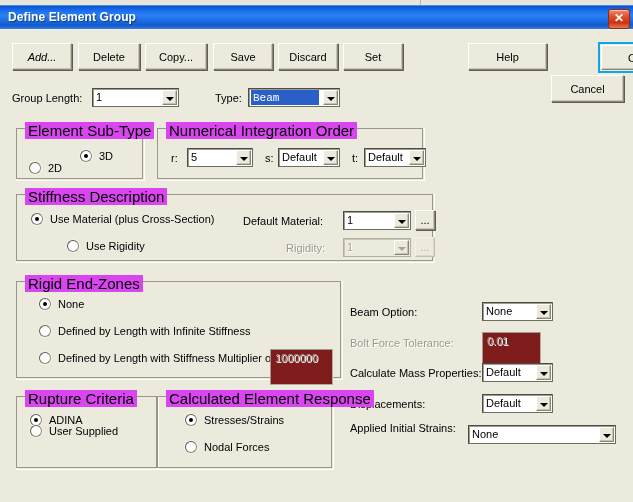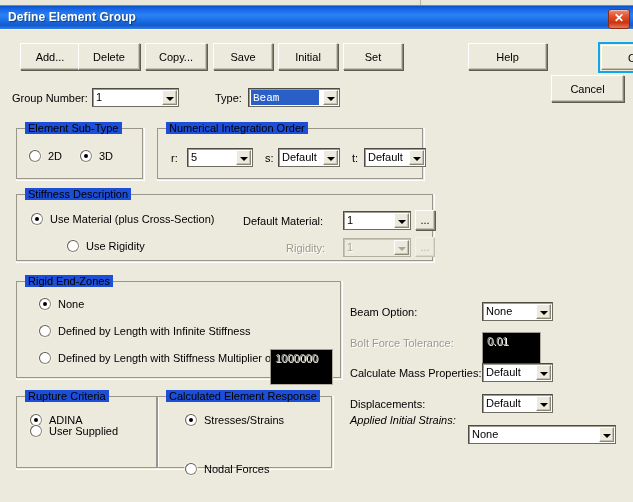--- a/index.html
+++ b/index.html
@@ -112,21 +112,21 @@
     border-left:4px solid transparent;border-right:4px solid transparent;
     border-top:4px solid #000;
   }
   .combo.disabled{background:#ece9dd;border-color:#b3b0a2;box-shadow:inset 1px 1px 0 #c8c5b6;}
   .combo.disabled .val{color:#a8a599;text-shadow:1px 1px 0 #fff;}
   .combo.disabled .arrow:after{border-top-color:#a8a599;}
 
   
   .field{
     position:absolute;height:36px;
-    background:#000000;
+    background:#7f1d1d;
     border:1px solid #b3b0a2;
     border-top-color:#9e9b8e;border-left-color:#9e9b8e;
     box-sizing:border-box;
   }
   .field .val{position:absolute;left:4px;top:2px;font-size:11px;color:#a8a599;text-shadow:1px 1px 0 #fff;}
 
   
   .dots{
     position:absolute;width:20px;height:20px;
     background:#ece9dd;
@@ -144,23 +144,23 @@
     border:1px solid #ffffff;
     box-sizing:border-box;
   }
   .group .gb-inner{
     position:absolute;left:-1px;top:-1px;right:1px;bottom:1px;
     border:1px solid #9a978a;
     box-sizing:border-box;
   }
   .group .gb-title{
     position:absolute;left:8px;top:-7px;
-    background:#1d4ed8;
+    background:#d946ef;
     padding:0 3px;
-    font-size:11px;color:#000;white-space:nowrap;
+    font-size:15px;color:#000;white-space:nowrap;
     z-index:2;
     text-align:center;
   }
 
   
   .radio{position:absolute;display:flex;align-items:center;cursor:pointer;}
   .radio .dot{
     position:relative;width:12px;height:12px;border-radius:50%;
     background:#ffffff;
     border:1px solid #8a8777;
@@ -186,67 +186,67 @@
 
   <div class="titlebar">
     <div class="tl-text">Define Element Group</div>
     <div class="closebtn">
       <div class="x">✕</div>
     </div>
   </div>
 
   <div class="client">
 
-    <div class="btn" style="left:20px;top:13px;width:58px;height:25px;">
+    <div class="btn" style="left:12px;top:13px;width:58px;height:25px;font-style:italic;">
         <span>Add...</span>
       </div>
     <div class="btn" style="left:78px;top:13px;width:60px;height:25px;">
         <span>Delete</span>
       </div>
     <div class="btn" style="left:213px;top:13px;width:58px;height:25px;">
         <span>Save</span>
       </div>
     <div class="btn" style="left:145px;top:13px;width:60px;height:25px;">
         <span>Copy...</span>
       </div>
     <div class="btn" style="left:278px;top:13px;width:58px;height:25px;">
-        <span>Initial</span>
+        <span>Discard</span>
       </div>
     <div class="btn" style="left:343px;top:13px;width:58px;height:25px;">
         <span>Set</span>
       </div>
 
     <div class="btn" style="left:468px;top:13px;width:77px;height:25px;">
         <span>Help</span>
       </div>
     <div class="btn default" style="left:550px;top:12px;width:72px;height:27px;">
       <div class="inner">
           <span>OK</span>
         </div>
     </div>
     <div class="btn" style="left:551px;top:45px;width:71px;height:25px;">
         <span>Cancel</span>
       </div>
 
-    <div class="lbl" style="left:12px;top:62px;">Group Number:</div>
+    <div class="lbl" style="left:12px;top:62px;">Group Length:</div>
     <div class="combo" style="left:92px;top:58px;width:87px;">
       <div class="val">1</div>
       <div class="arrow"></div>
     </div>
 
     <div class="lbl" style="left:215px;top:62px;">Type:</div>
     <div class="combo" style="left:248px;top:58px;width:92px;font-family:Liberation Mono, monospace;">
       <div class="val sel">Beam</div>
       <div class="arrow"></div>
     </div>
 
     <div class="group" style="left:16px;top:98px;width:129px;height:53px;">
       <div class="gb-inner"></div>
       <div class="gb-title">Element Sub-Type</div>
-      <div class="radio" style="left:12px;top:21px;">
+      <div class="radio" style="left:12px;top:33px;">
         <span class="dot"></span>
         <span class="rl">2D</span>
       </div>
       <div class="radio" style="left:63px;top:21px;">
         <span class="dot on"></span>
         <span class="rl">3D</span>
       </div>
     </div>
 
     <div class="group" style="left:157px;top:98px;width:268px;height:53px;">
@@ -337,21 +337,21 @@
       <div class="val">Default</div>
       <div class="arrow"></div>
     </div>
 
     <div class="lbl" style="left:350px;top:368px;">Displacements:</div>
     <div class="combo" style="left:482px;top:364px;width:71px;">
       <div class="val">Default</div>
       <div class="arrow"></div>
     </div>
 
-    <div class="lbl" style="left:350px;top:384px;font-style:italic;">Applied Initial Strains:</div>
+    <div class="lbl" style="left:350px;top:392px;">Applied Initial Strains:</div>
     <div class="combo" style="left:468px;top:395px;width:148px;">
       <div class="val">None</div>
       <div class="arrow"></div>
     </div>
 
     <div class="group" style="left:16px;top:366px;width:143px;height:74px;">
       <div class="gb-inner"></div>
       <div class="gb-title">Rupture Criteria</div>
       <div class="radio" style="left:13px;top:17px;">
         <span class="dot on"></span>
@@ -363,20 +363,20 @@
       </div>
     </div>
 
     <div class="group" style="left:157px;top:366px;width:177px;height:74px;">
       <div class="gb-inner"></div>
       <div class="gb-title">Calculated Element Response</div>
       <div class="radio" style="left:27px;top:17px;">
         <span class="dot on"></span>
         <span class="rl">Stresses/Strains</span>
       </div>
-      <div class="radio" style="left:27px;top:44px;margin-top:22px;">
+      <div class="radio" style="left:27px;top:44px;">
         <span class="dot"></span>
         <span class="rl">Nodal Forces</span>
       </div>
     </div>
 
   </div>
 </div>
 
 </body></html>

